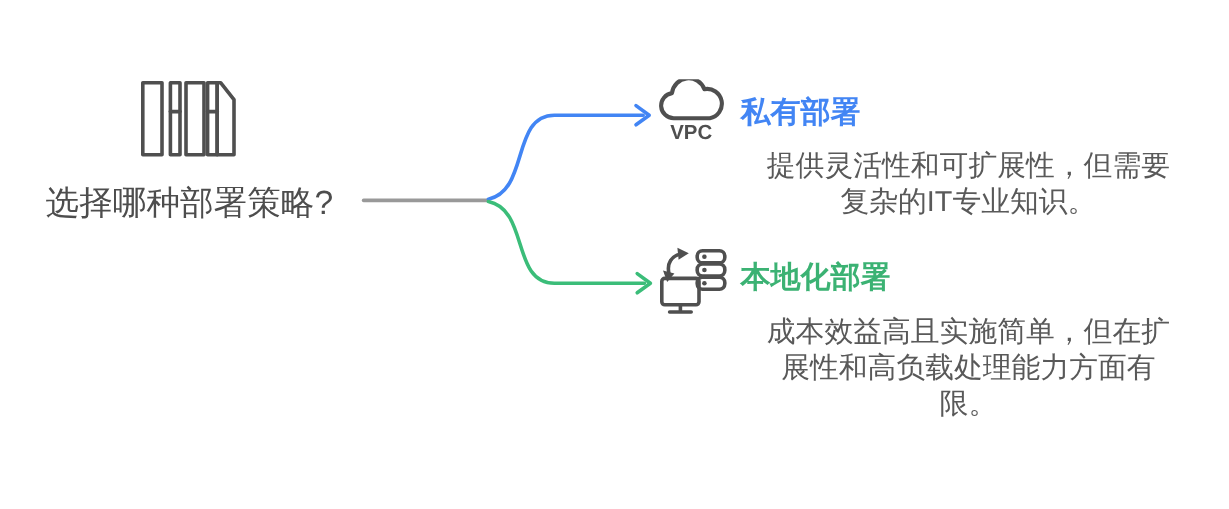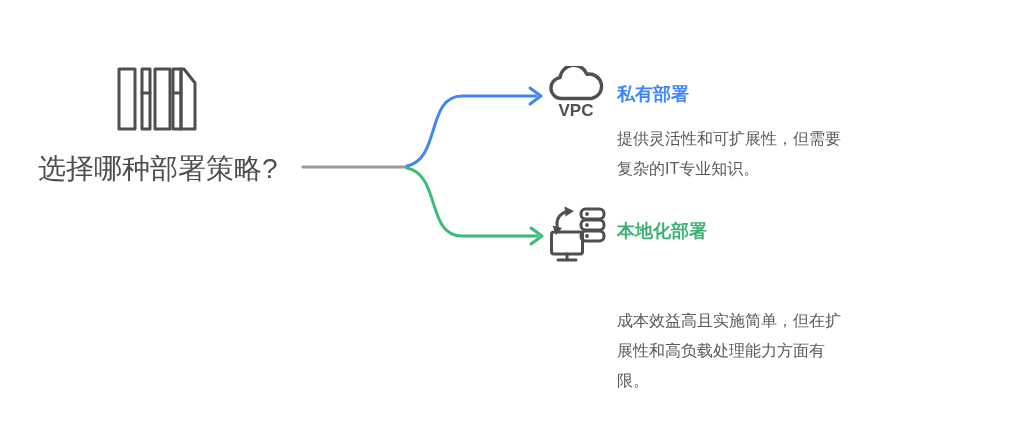--- a/index.html
+++ b/index.html
@@ -16,30 +16,31 @@
   .stroke{fill:none;stroke:#4f4f4f;stroke-width:3;stroke-linecap:round;stroke-linejoin:round;}
   .fillicon{fill:#4f4f4f;stroke:none;}
 
   .root-title{
     left:38px;top:152px;
     font-size:28px;line-height:34px;
     font-weight:400;color:#4d4d4d;
     white-space:nowrap;
   }
   .branch-title{
-    font-size:18px;line-height:28px;
+    font-size:25px;line-height:28px;
     font-weight:700;white-space:nowrap;
   }
   .branch-title.blue{color:#4285f4;}
   .branch-title.green{color:#3bb273;}
   .branch-desc{
     width:380px;
-    font-size:16px;line-height:30px;
+    font-size:24px;line-height:30px;
     color:#595959;
     white-space:pre-line;
+    text-align:center;
   }
   .vpc-caption{
     font:700 17px "Liberation Sans","DejaVu Sans",sans-serif;
     fill:#4f4f4f;
   }
 </style>
 </head>
 <body>
 
 <div class="canvas">
@@ -91,18 +92,18 @@
         <circle class="fillicon" cx="38" cy="20" r="1.9"></circle>
         <circle class="fillicon" cx="38" cy="31" r="1.9"></circle>
       </g>
       <g>
         <rect class="stroke" x="2.5" y="27" width="31" height="22" rx="2.5"></rect>
         <line class="stroke" x1="18" y1="49" x2="18" y2="54"></line>
         <line class="stroke" x1="9" y1="55" x2="27" y2="55"></line>
       </g>
     </svg>
     <div class="abs branch-title green" style="left:617px;top:217px;">本地化部署</div>
-    <div class="abs branch-desc" style="left:617px;top:262px;margin-top:44px;">成本效益高且实施简单，但在扩
+    <div class="abs branch-desc" style="left:617px;top:262px;">成本效益高且实施简单，但在扩
 展性和高负载处理能力方面有
 限。</div>
   </div>
 
 </div>
 
 </body></html>

